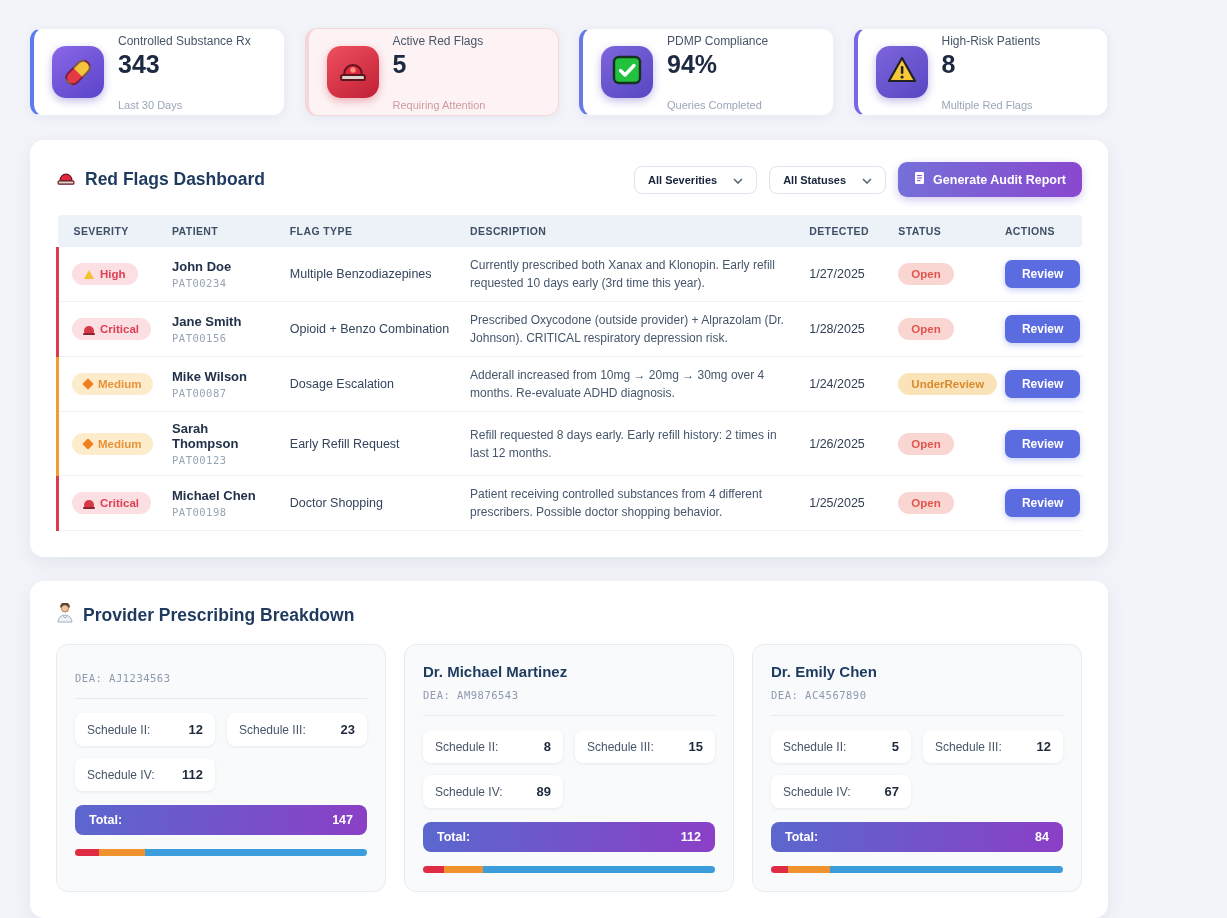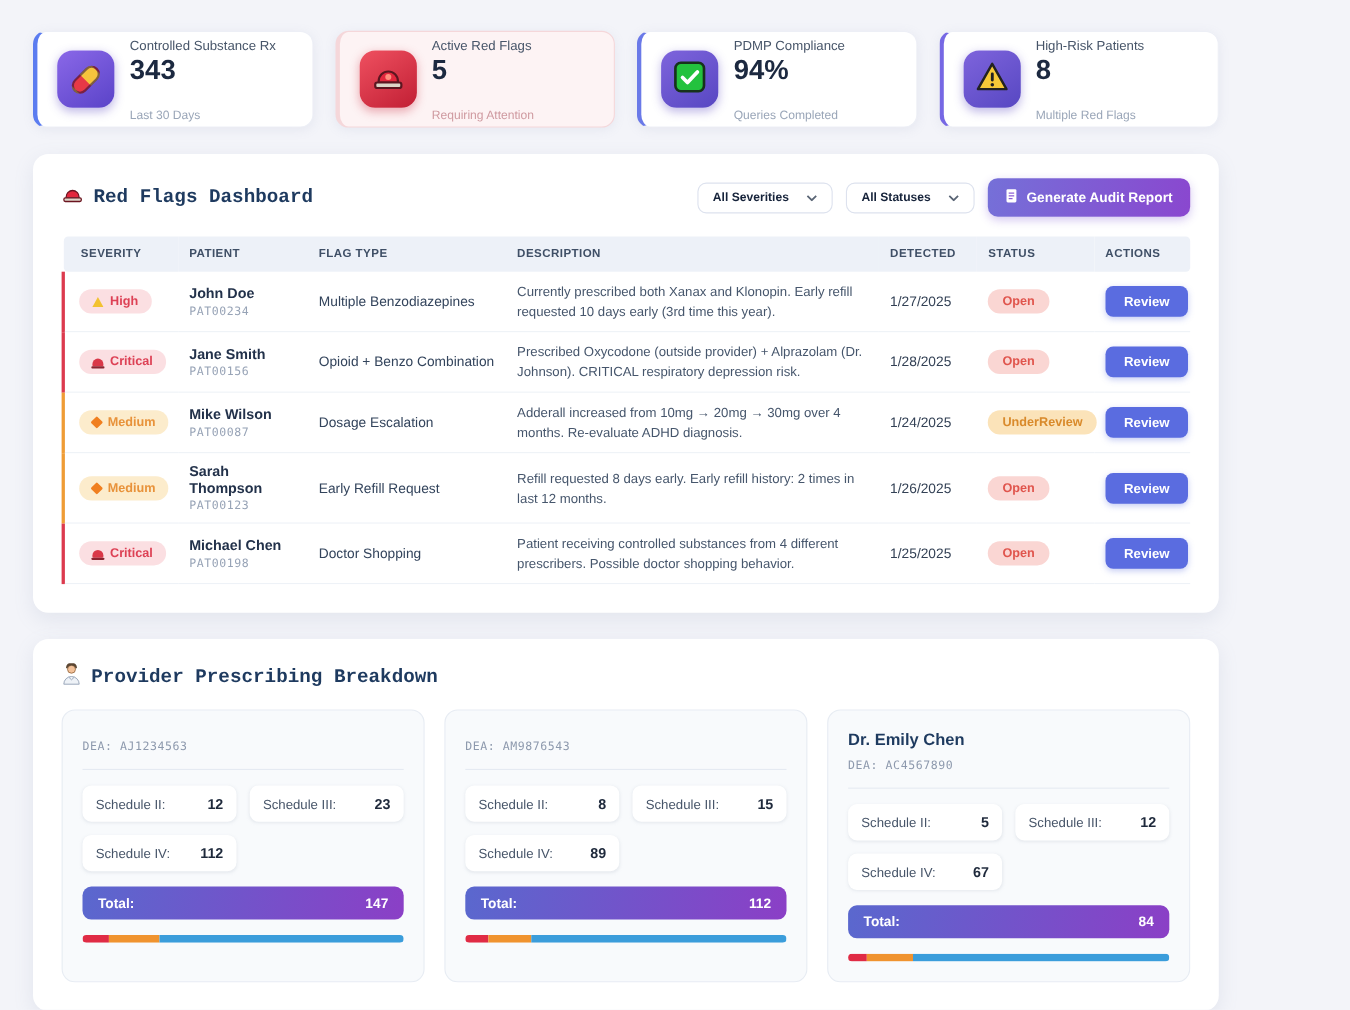--- a/index.html
+++ b/index.html
@@ -23,21 +23,21 @@
   .tile-risk { background:linear-gradient(145deg,#7e64dc,#5747c2); }
   .pill { width:30px; height:15px; border-radius:9px; transform:rotate(-45deg);
           background:linear-gradient(90deg,#e63946 50%,#f6c33c 50%); border:2px solid rgba(35,15,60,.55); }
   .stat-label { font-size:12px; color:#475569; }
   .stat-value { font-size:25px; font-weight:800; color:#1c2940; margin:2px 0 20px; }
   .stat-sub { font-size:11px; color:#9aa6b8; }
 
   
   .panel { background:#fff; border-radius:14px; box-shadow:0 6px 18px rgba(130,140,170,.14); margin-top:24px; padding:22px 26px 26px; }
   .panel-head { display:flex; align-items:center; justify-content:space-between; }
-  .panel-title { display:flex; align-items:center; gap:9px; font-size:17.5px; font-weight:700; color:#1e3a5f;font-family:Liberation Mono, monospace; }
+  .panel-title { display:flex; align-items:center; gap:9px; font-size:17.5px; font-weight:700; color:#1e3a5f; }
   .head-tools { display:flex; gap:12px; align-items:center; }
   .select { display:flex; align-items:center; gap:16px; background:#fff; border:1px solid #dde2ee; border-radius:8px;
             padding:7px 13px; font-size:11px; color:#16233a; font-weight:600; cursor:pointer; }
   .gen-btn { display:flex; align-items:center; gap:8px; border:none; cursor:pointer;
              background:linear-gradient(100deg,#7570d8,#8a47cf); color:#fff; font-weight:700; font-size:12.5px;
              padding:9px 16px; border-radius:9px; box-shadow:0 3px 9px rgba(120,80,210,.32); font-family:inherit; }
 
   
   table { width:100%; border-collapse:collapse; margin-top:18px; table-layout:fixed; }
   thead th { background:#edf1f8; font-size:10.5px; letter-spacing:.4px; color:#3f4f66; text-align:left;
@@ -322,20 +322,21 @@
           <span>147</span>
         </div>
         <div class="stack">
           <div class="seg" style="width: 8.16327%; background: rgb(224, 43, 69);"></div>
           <div class="seg" style="width: 15.6463%; background: rgb(240, 147, 47);"></div>
           <div class="seg" style="width: 76.1905%; background: rgb(59, 157, 219);"></div>
         </div>
       </div>
 
       <div class="prov-card">
+        <div class="prov-name">Dr. Michael Martinez</div>
         <div class="prov-dea">DEA: AM9876543</div>
         <div class="divider"></div>
         <div class="chips">
           <div class="chip">
               <span>Schedule II:</span>
               <b>8</b>
             </div>
           <div class="chip">
               <span>Schedule III:</span>
               <b>15</b>

